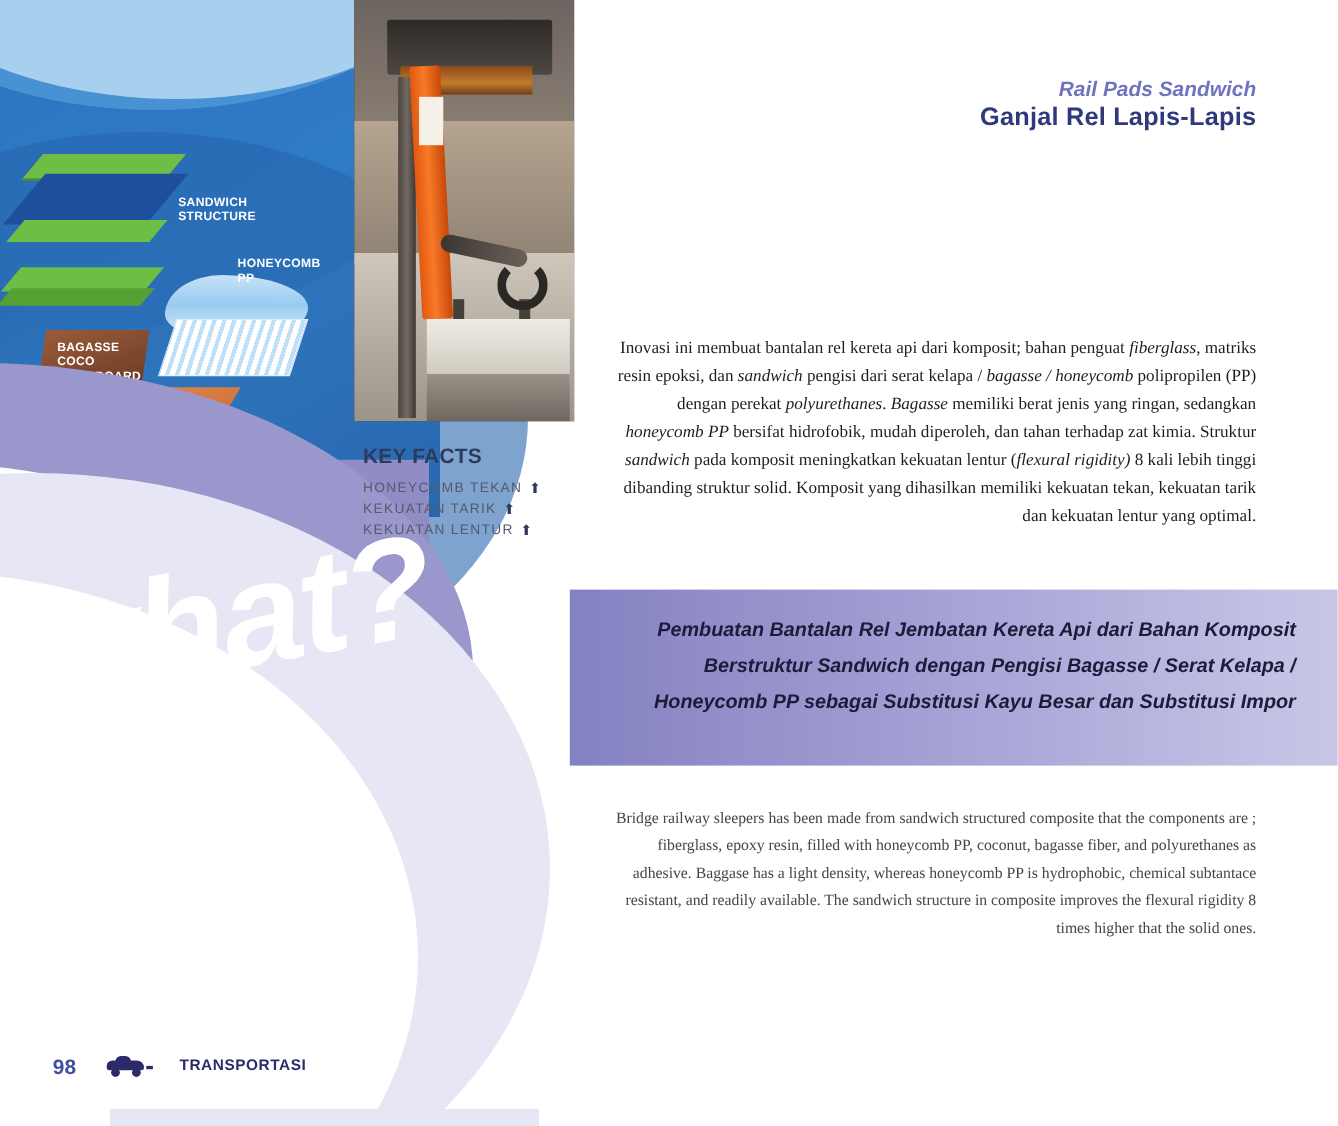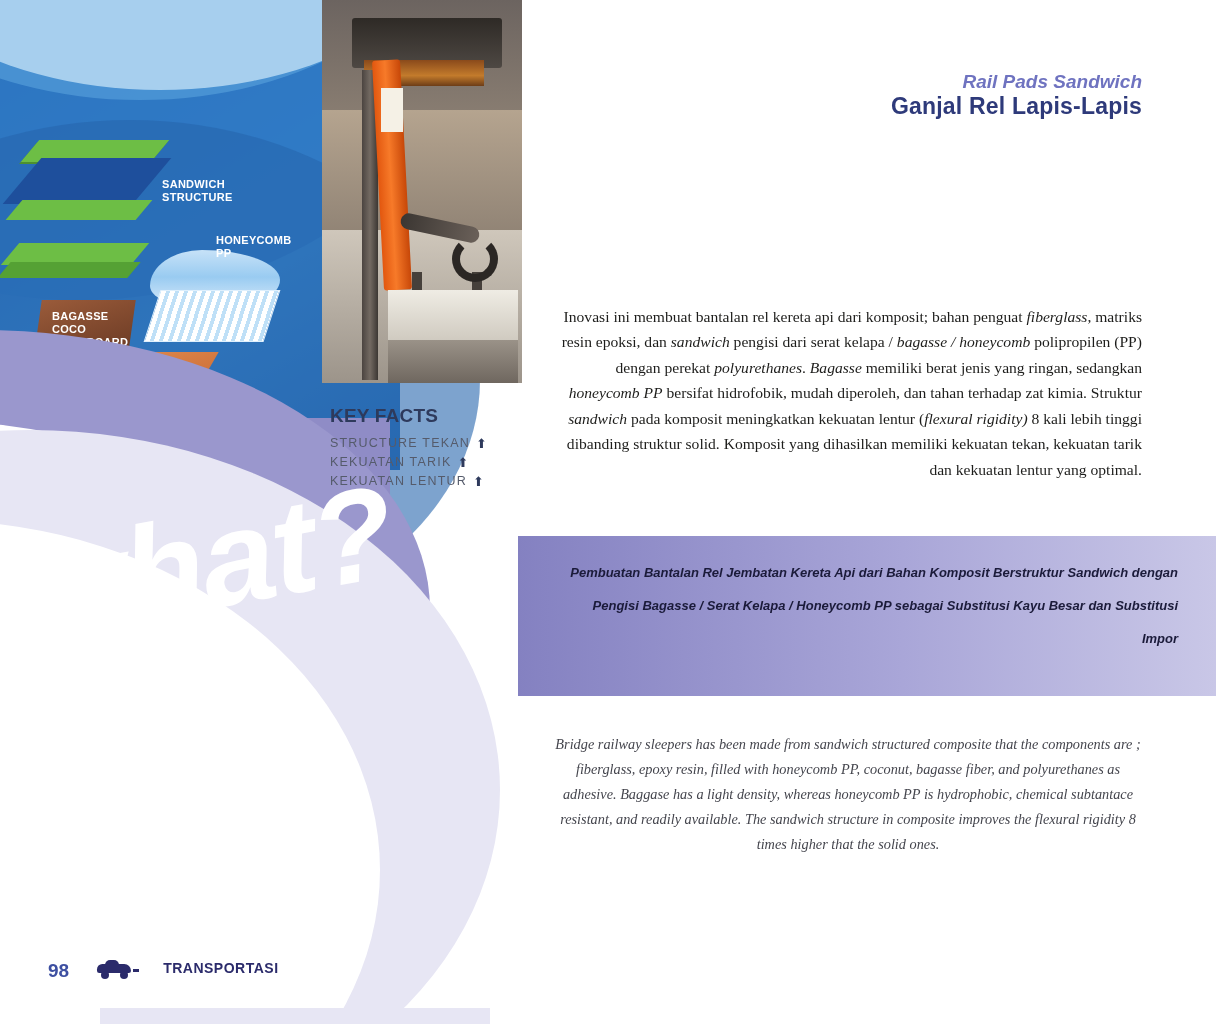--- a/index.html
+++ b/index.html
@@ -335,35 +335,34 @@
     position: absolute;
     left: 0px; top: 536px;
     width: 698px; height: 160px;
     background: linear-gradient(90deg,#8481c1 0%, #a9a6d8 55%, #c9c7e7 100%);
   }
   #headline-text {
     position: absolute;
     left: 38px; top: 556px;
     width: 622px;
     text-align: right;
-    font-size: 13px;
+    font-size: 18px;
     line-height: 33px;
     font-weight: bold;
     font-style: italic;
     color: #1b1b3a;
   }
 
   #abstract {
     position: absolute;
     right: 74px; top: 718px;
     width: 588px;
-    text-align: center;
+    text-align: right;
     font-size: 14.3px;
     line-height: 25px;
-    font-style: italic;
     color: #44454d;
     font-family: "Liberation Serif", serif;
   }
 
   
   #bottom-strip {
     position: absolute;
     left: 100px; bottom: 0;
     width: 390px; height: 16px;
     background: #e7e6f4;
@@ -424,21 +423,21 @@
     <div class="ph-layer ph-bolt2"></div>
     <div class="ph-layer ph-base"></div>
     <div class="ph-layer ph-base-dark"></div>
     <div class="ph-layer ph-handle"></div>
     <div class="ph-layer ph-hook"></div>
   </div>
 
   <div id="key-facts">
     <div class="kf-title">KEY FACTS</div>
     <div class="kf-row">
-      <span>STRUCTURE TEKAN</span><span class="kf-arrow">⬆</span>
+      <span>HONEYCOMB TEKAN</span><span class="kf-arrow">⬆</span>
     </div>
     <div class="kf-row">
       <span>KEKUATAN TARIK</span><span class="kf-arrow">⬆</span>
     </div>
     <div class="kf-row">
       <span>KEKUATAN LENTUR</span><span class="kf-arrow">⬆</span>
     </div>
   </div>
 
   <div id="what-word">what?</div>

